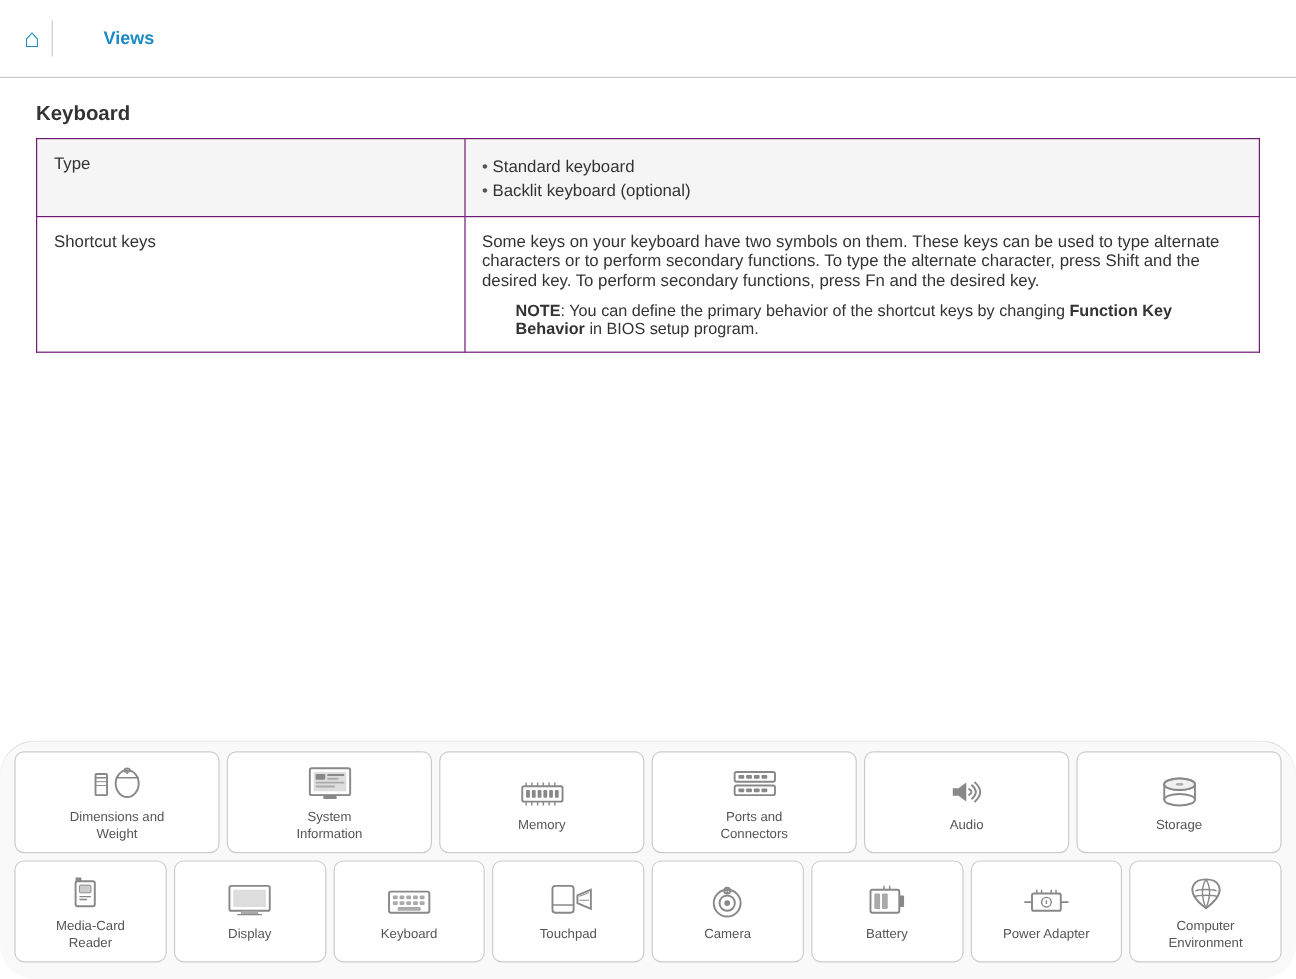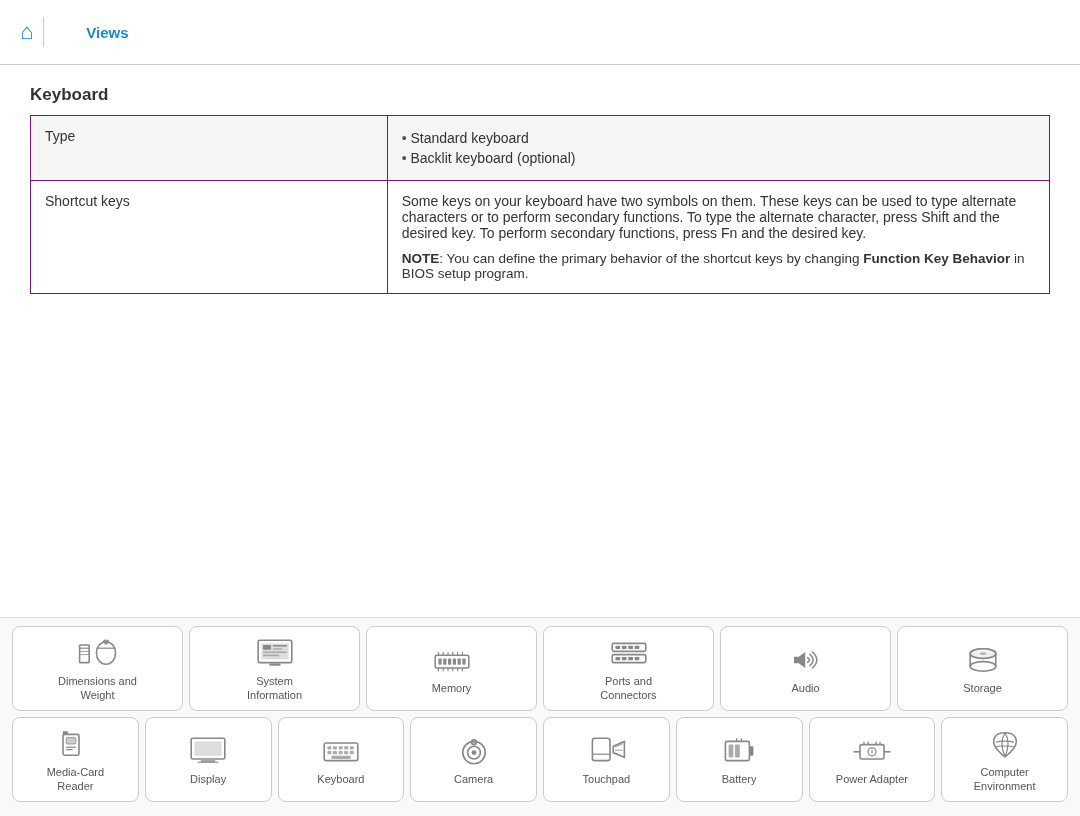--- a/index.html
+++ b/index.html
@@ -87,34 +87,36 @@
       padding: 2px 0;
     }
     .bullet-list li::before {
       content: "• ";
       color: #555;
     }
     .note-text {
       margin-top: 10px;
       font-size: 13.5px;
       color: #333;
+      margin-left: 28px;
     }
     .note-label {
       font-weight: bold;
     }
     .bold-text {
       font-weight: bold;
     }
 
     
     .bottom-nav {
       background: #f9f9f9;
       border-top: 1px solid #ddd;
       padding: 8px 12px;
       flex-shrink: 0;
+      border-radius: 29px;
     }
     .nav-row {
       display: flex;
       gap: 6px;
       margin-bottom: 6px;
     }
     .nav-tile {
       flex: 1;
       background: #fff;
       border: 1px solid #ccc;
@@ -318,39 +320,39 @@
         <rect x="22" y="20" width="5" height="4" rx="1" fill="#aaa"></rect>
         <rect x="29" y="20" width="5" height="4" rx="1" fill="#aaa"></rect>
         <rect x="36" y="20" width="5" height="4" rx="1" fill="#aaa"></rect>
         <rect x="13" y="26" width="24" height="4" rx="1" fill="#aaa"></rect>
       </svg>
       <span class="tile-label">Keyboard</span>
     </div>
 
     <div class="nav-tile">
       <svg class="tile-svg" viewBox="0 0 50 40">
-        <circle cx="25" cy="22" r="14" fill="none" stroke="#888" stroke-width="2"></circle>
-        <circle cx="25" cy="22" r="8" fill="none" stroke="#888" stroke-width="2"></circle>
-        <circle cx="25" cy="22" r="3" fill="#888"></circle>
-        <circle cx="25" cy="9" r="3" fill="none" stroke="#888" stroke-width="2"></circle>
-        <line x1="25" y1="12" x2="25" y2="8" stroke="#888" stroke-width="1.5"></line>
-      </svg>
-      <span class="tile-label">Camera</span>
-    </div>
-
-    <div class="nav-tile">
-      <svg class="tile-svg" viewBox="0 0 50 40">
         <rect x="8" y="4" width="22" height="28" rx="3" fill="none" stroke="#888" stroke-width="2"></rect>
         <line x1="8" y1="24" x2="30" y2="24" stroke="#888" stroke-width="1.5"></line>
         <polygon points="34,14 48,8 48,28 34,22" fill="none" stroke="#888" stroke-width="2"></polygon>
         <line x1="36" y1="15" x2="46" y2="11" stroke="#888" stroke-width="1"></line>
         <line x1="36" y1="19" x2="46" y2="19" stroke="#888" stroke-width="1"></line>
         <line x1="36" y1="23" x2="46" y2="27" stroke="#888" stroke-width="1"></line>
       </svg>
       <span class="tile-label">Touchpad</span>
+    </div>
+
+    <div class="nav-tile">
+      <svg class="tile-svg" viewBox="0 0 50 40">
+        <circle cx="25" cy="22" r="14" fill="none" stroke="#888" stroke-width="2"></circle>
+        <circle cx="25" cy="22" r="8" fill="none" stroke="#888" stroke-width="2"></circle>
+        <circle cx="25" cy="22" r="3" fill="#888"></circle>
+        <circle cx="25" cy="9" r="3" fill="none" stroke="#888" stroke-width="2"></circle>
+        <line x1="25" y1="12" x2="25" y2="8" stroke="#888" stroke-width="1.5"></line>
+      </svg>
+      <span class="tile-label">Camera</span>
     </div>
 
     <div class="nav-tile">
       <svg class="tile-svg" viewBox="0 0 50 40">
         <rect x="8" y="8" width="30" height="24" rx="2" fill="none" stroke="#888" stroke-width="2"></rect>
         <rect x="38" y="14" width="5" height="12" rx="1" fill="#888"></rect>
         <rect x="12" y="12" width="6" height="16" rx="1" fill="#aaa"></rect>
         <rect x="20" y="12" width="6" height="16" rx="1" fill="#aaa"></rect>
         <line x1="22" y1="4" x2="22" y2="8" stroke="#888" stroke-width="1.5"></line>
         <line x1="28" y1="4" x2="28" y2="8" stroke="#888" stroke-width="1.5"></line>

